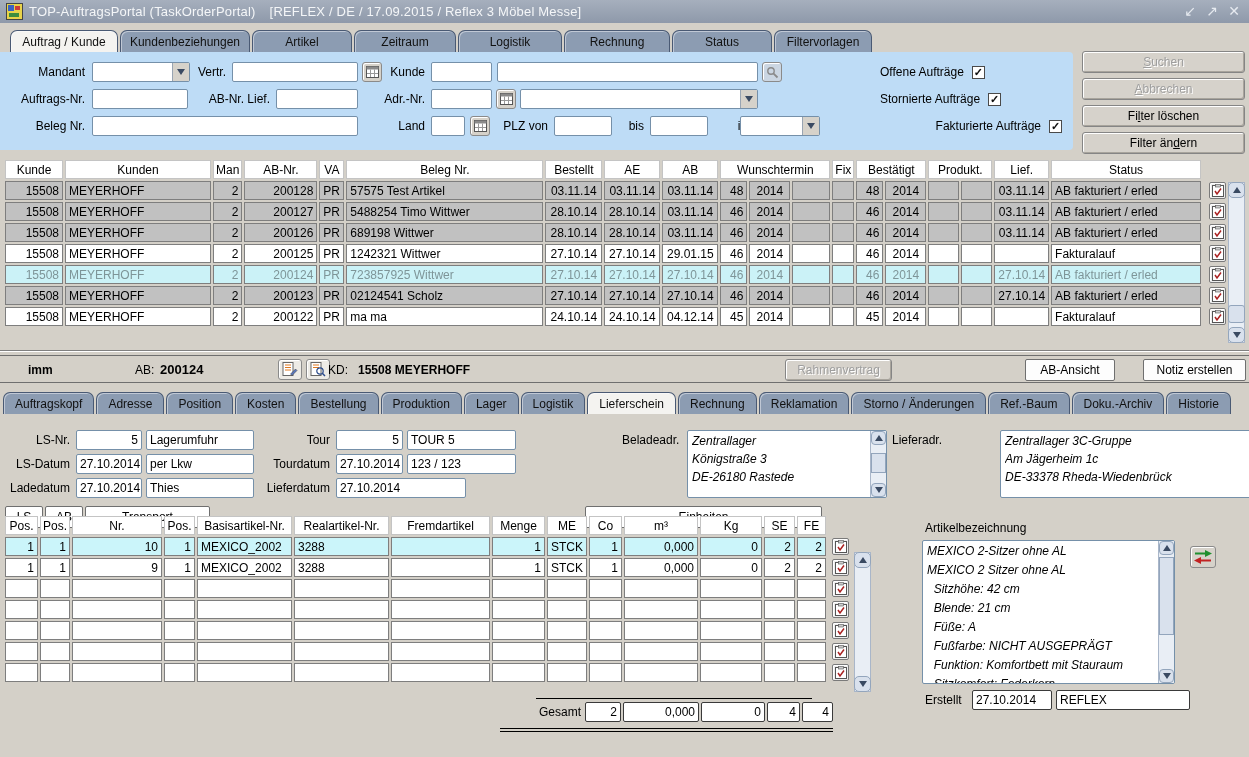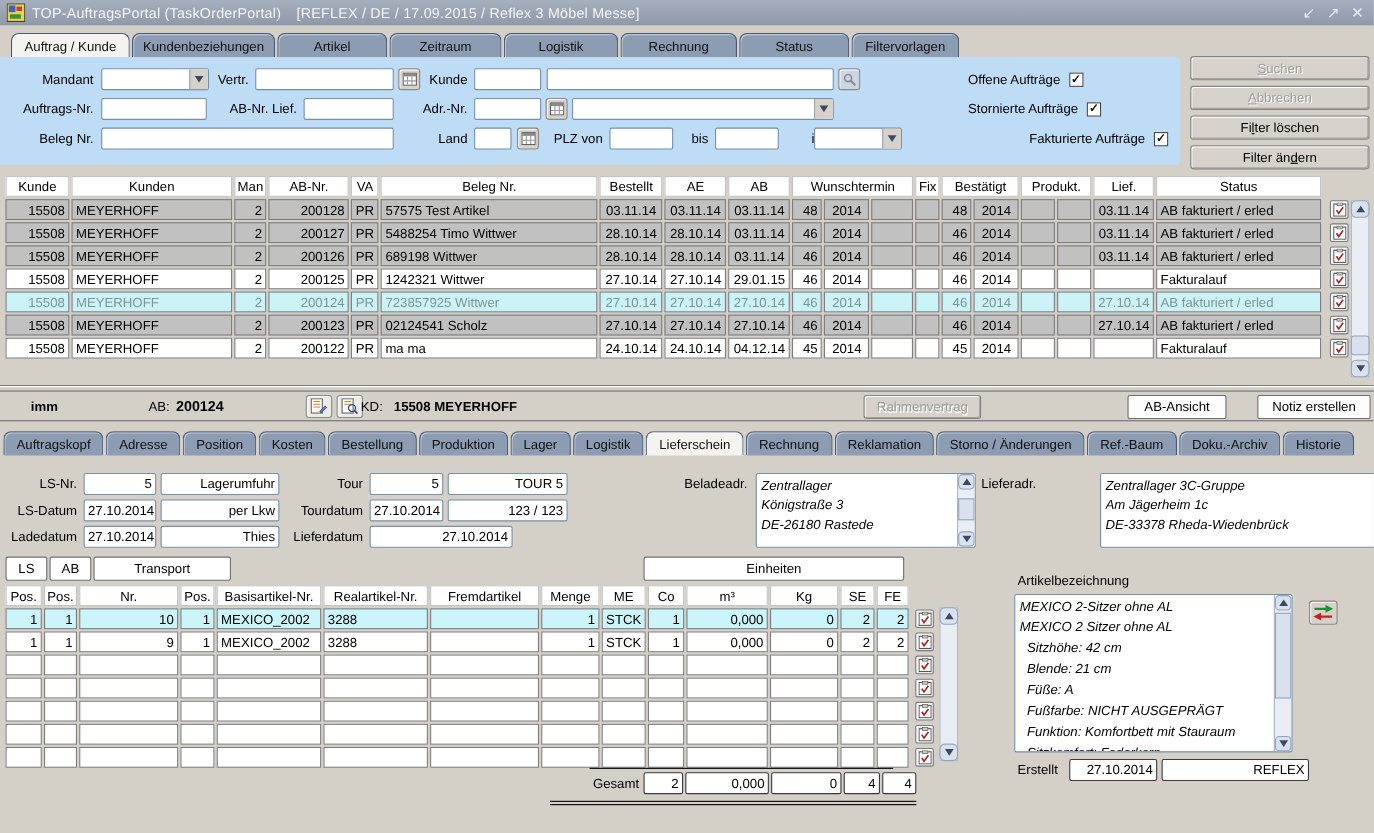--- a/index.html
+++ b/index.html
@@ -29,21 +29,21 @@
   .tabs1 div:nth-of-type(5){width:104px} .tabs1 div:nth-of-type(6){width:106px}
   .tabs1 div:nth-of-type(7){width:100px} .tabs1 div:nth-of-type(8){width:98px}
   .tabs2 { left:3px; top:392px; }
   .tabs2 .tab { padding:0 11px; height:22px; }
 
   
   .filterpanel { position:absolute; left:0; top:52px; width:1073px; height:98px; background:#BEDCF6; border-radius:0 4px 4px 0; }
   .lbl { position:absolute; text-align:right; line-height:20px; height:20px; white-space:nowrap; }
   .llbl { position:absolute; text-align:left; line-height:20px; height:20px; white-space:nowrap; }
   .inp { position:absolute; height:20px; background:#FFF; border:1px solid #7590A9; border-radius:2px;
-    font-size:12px; line-height:18px; padding:0 3px; overflow:hidden; white-space:nowrap;text-align:right; }
+    font-size:12px; line-height:18px; padding:0 3px; overflow:hidden; white-space:nowrap; }
   .inp.num { text-align:right; }
   .combo { position:absolute; height:20px; background:#FFF; border:1px solid #7590A9; border-radius:2px; }
   .combo .cbtn { position:absolute; right:0; top:0; bottom:0; width:17px; background:#D6D2CA;
     border-left:1px solid #98a4b2; display:flex; align-items:center; justify-content:center; }
   .tri-dn { width:0; height:0; border-left:4px solid transparent; border-right:4px solid transparent; border-top:6px solid #3A4A62; }
   .tri-up { width:0; height:0; border-left:4px solid transparent; border-right:4px solid transparent; border-bottom:6px solid #3A4A62; }
   .iconbtn { position:absolute; width:20px; height:20px; background:#D6D2CA; border:1px solid #8a8a8a; border-radius:3px;
     box-shadow:inset 1px 1px 0 #fff; display:flex; align-items:center; justify-content:center; }
   .iconbtn.dis { background:#CBD6E2; }
   .chkrow { position:absolute; height:16px; display:flex; align-items:center; }
@@ -652,21 +652,21 @@
           <span class="tri-dn"></span>
         </div>
     </div>
   </div>
 
   <div class="minitab" style="left:5px;top:506px;width:38px">LS</div>
   <div class="minitab" style="left:45px;top:506px;width:38px">AB</div>
   <div class="minitab" style="left:85px;top:506px;width:125px">Transport</div>
   <div class="minitab" style="left:585px;top:506px;width:237px">Einheiten</div>
 
-  <table class="grid positions abs" style="left:3px;top:530px">
+  <table class="grid positions abs" style="left:3px;top:514px">
     <colgroup>
       <col style="width:33px">
         <col style="width:30px">
         <col style="width:90px">
         <col style="width:31px">
         <col style="width:95px">
       <col style="width:95px">
         <col style="width:99px">
         <col style="width:53px">
         <col style="width:36px">

